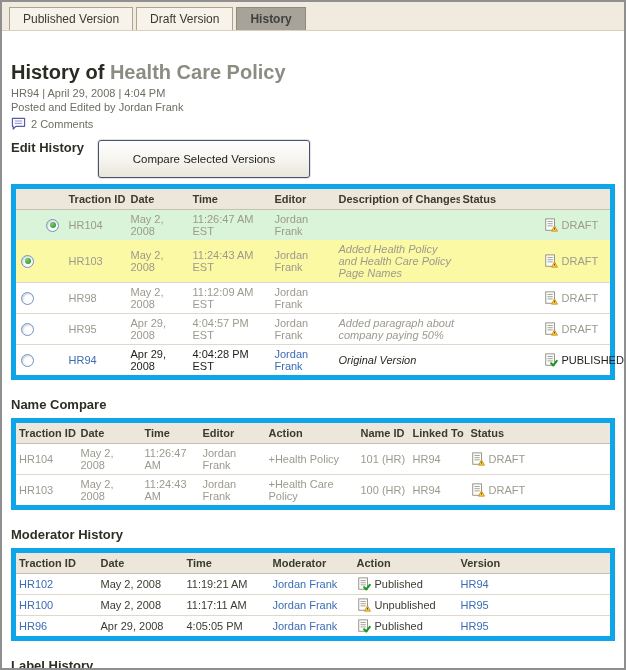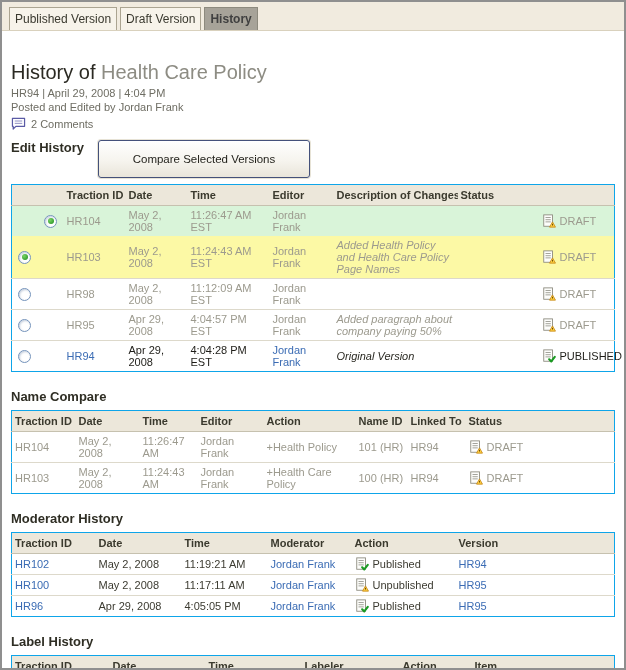--- a/index.html
+++ b/index.html
@@ -8,46 +8,46 @@
     border:2px solid #8f8f8f;background:#fff;overflow:hidden;
     font-family:"Liberation Sans",sans-serif;font-size:11px;color:#3c3b31;
   }
   
   .tabbar{
     height:29px;background:var(--tab_bar,#f1ebdf);
     border-bottom:1px solid #d9d1bd;
     display:flex;align-items:flex-end;padding-left:7px;gap:3px;box-sizing:border-box;
   }
   .tab{
-    padding:4px 5px;background:#f7f3ea;border:1px solid #aba491;border-bottom:none;
+    padding:4px 13px;background:#f7f3ea;border:1px solid #aba491;border-bottom:none;
     font-size:12px;color:#3a392f;cursor:pointer;white-space:nowrap;
   }
   .tab.active{
     background:var(--tab_active,#a7a399);border-color:#8d8a7e;
     font-weight:bold;color:#404040;
   }
   .content{padding:0 9px;}
   
-  h1{margin:30px 0 3px;font-size:20px;line-height:22px;color:#2b2a23;font-weight:normal;}
+  h1{margin:30px 0 3px;font-size:20px;line-height:22px;color:#2b2a23;font-weight:bold;}
   h1 .title-name{color:#8d8c83;}
   .meta,.byline{color:#6e6d63;line-height:14px;}
   .comments{margin-top:3px;display:flex;align-items:center;gap:5px;color:#6e6d63;}
   
   h2{font-size:13px;margin:0;color:#2f2e24;font-weight:bold;}
   .sec-head{margin:17px 0 6px;}
   .edit-head{margin:9px 0 6px;display:flex;gap:14px;}
   
   .xp-btn{
     min-width:212px;height:38px;border:1px solid #44517a;border-radius:3px;
     background:linear-gradient(180deg,#fefefe 0%,#f6f4ee 55%,#e9e5da 100%);
     box-shadow:inset 0 1px 0 #ffffff, 0 0 0 1px #e7e3d6;
     font-family:"Liberation Sans",sans-serif;font-size:11.5px;color:#1f1e18;cursor:pointer;
   }
   
-  table{width:100%;border-collapse:collapse;border:1px solid #0ea5e9;table-layout:fixed;padding-left:29px;}
+  table{width:100%;border-collapse:collapse;border:5px solid #0ea5e9;table-layout:fixed;padding-left:29px;}
   th{
     background:var(--header_bg,#ece7da);text-align:left;padding:4px 3px;
     color:#3b3a2e;font-size:11px;font-weight:bold;border-bottom:1px solid #c6c1af;
     white-space:nowrap;overflow:hidden;
   }
   td{padding:3px 3px;font-size:11px;vertical-align:middle;word-wrap:break-word;}
   tbody tr.sep td{border-top:1px solid #ddd9cb;}
   tr.row-green td{background:var(--row_green,#d9f4d9);}
   tr.row-yellow td{background:var(--row_yellow,#fcf9a5);}
   tr.dim td{color:var(--dim_text,#9c9a8e);}

